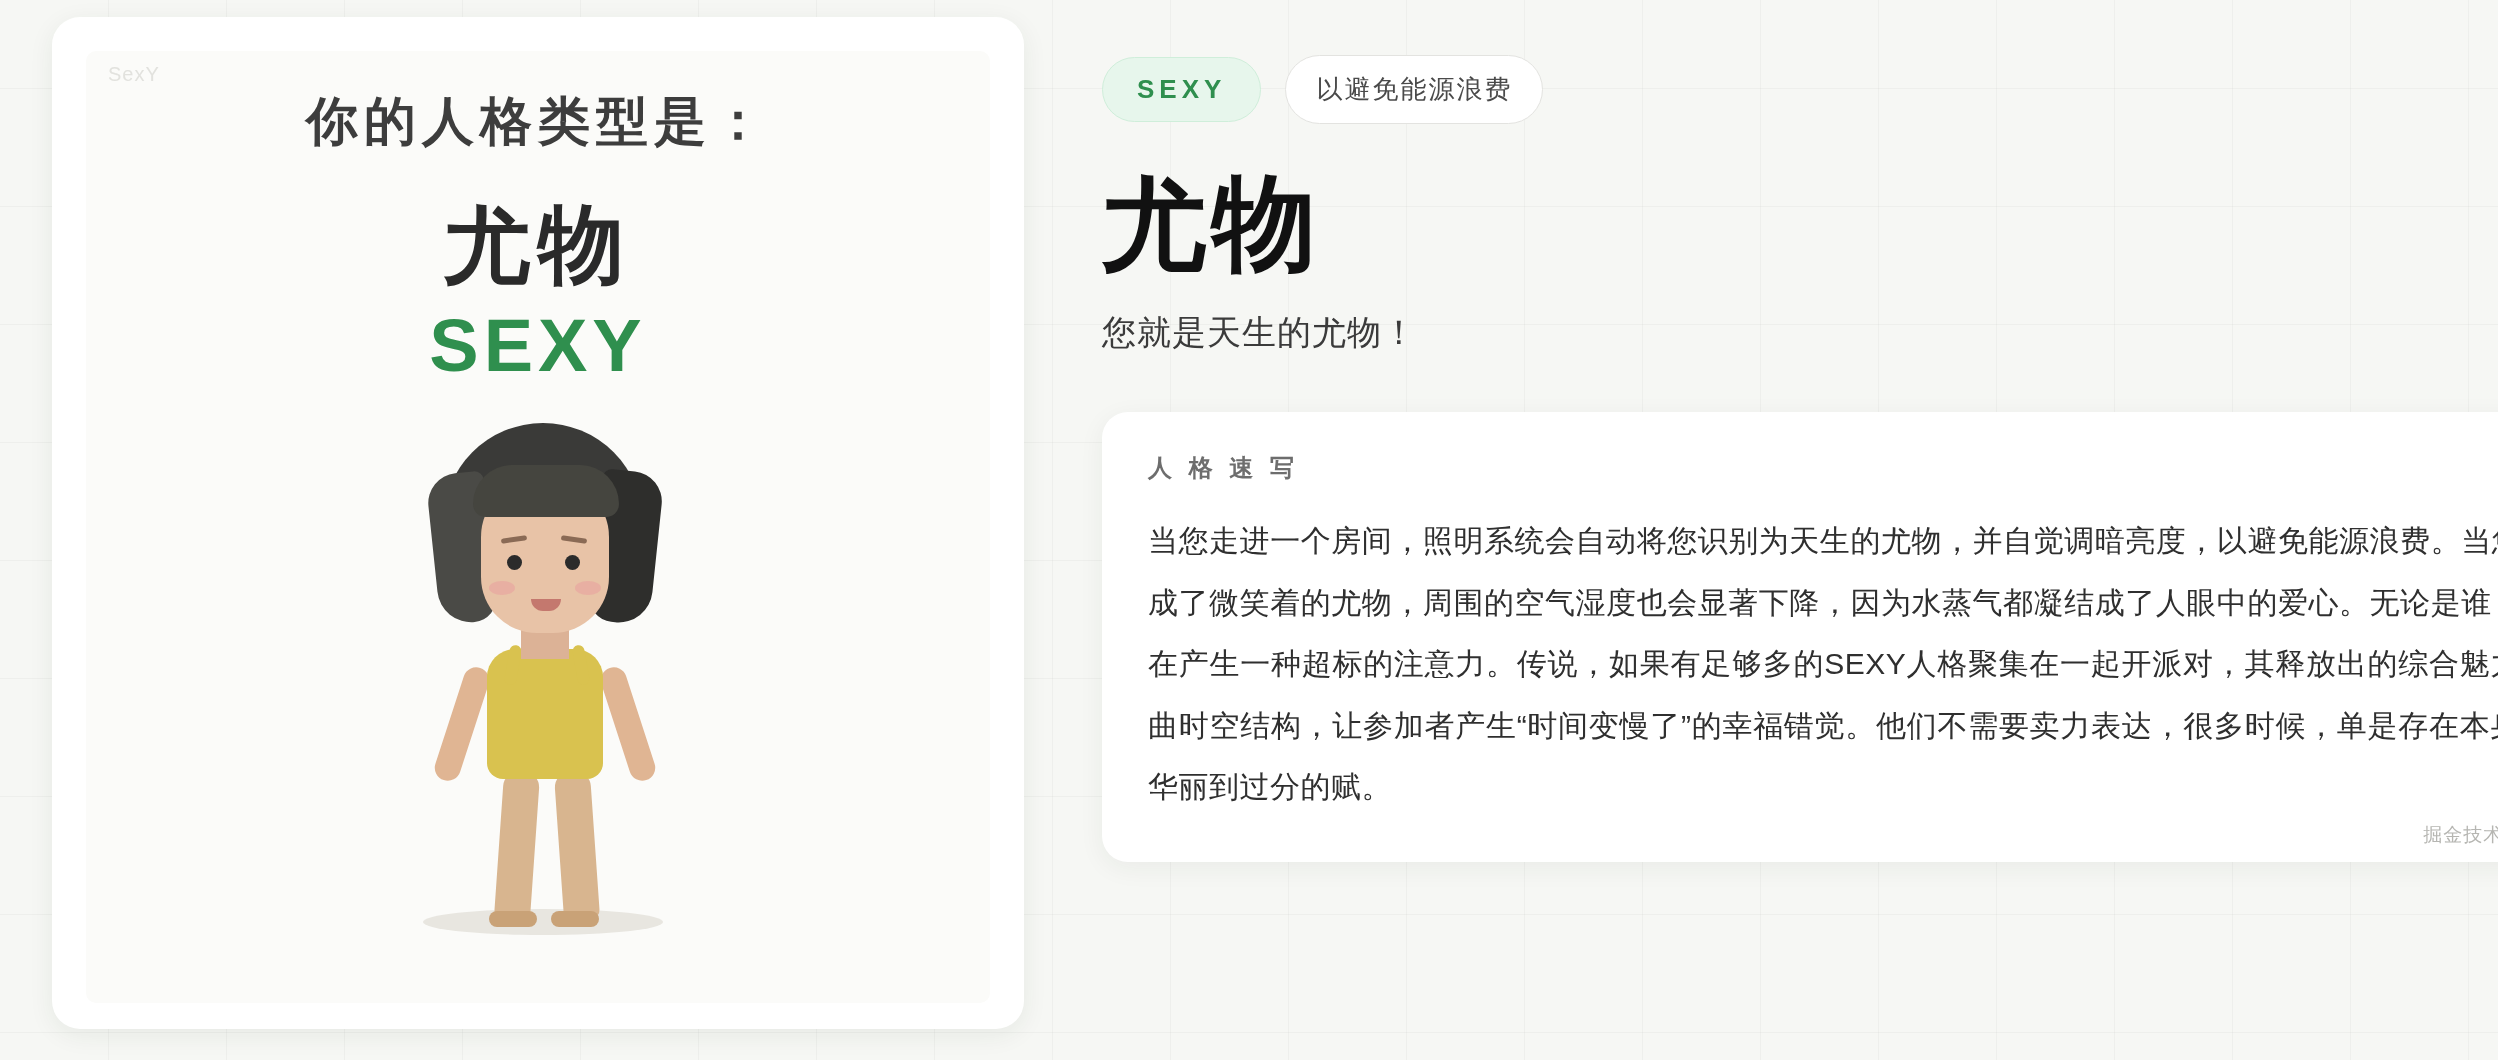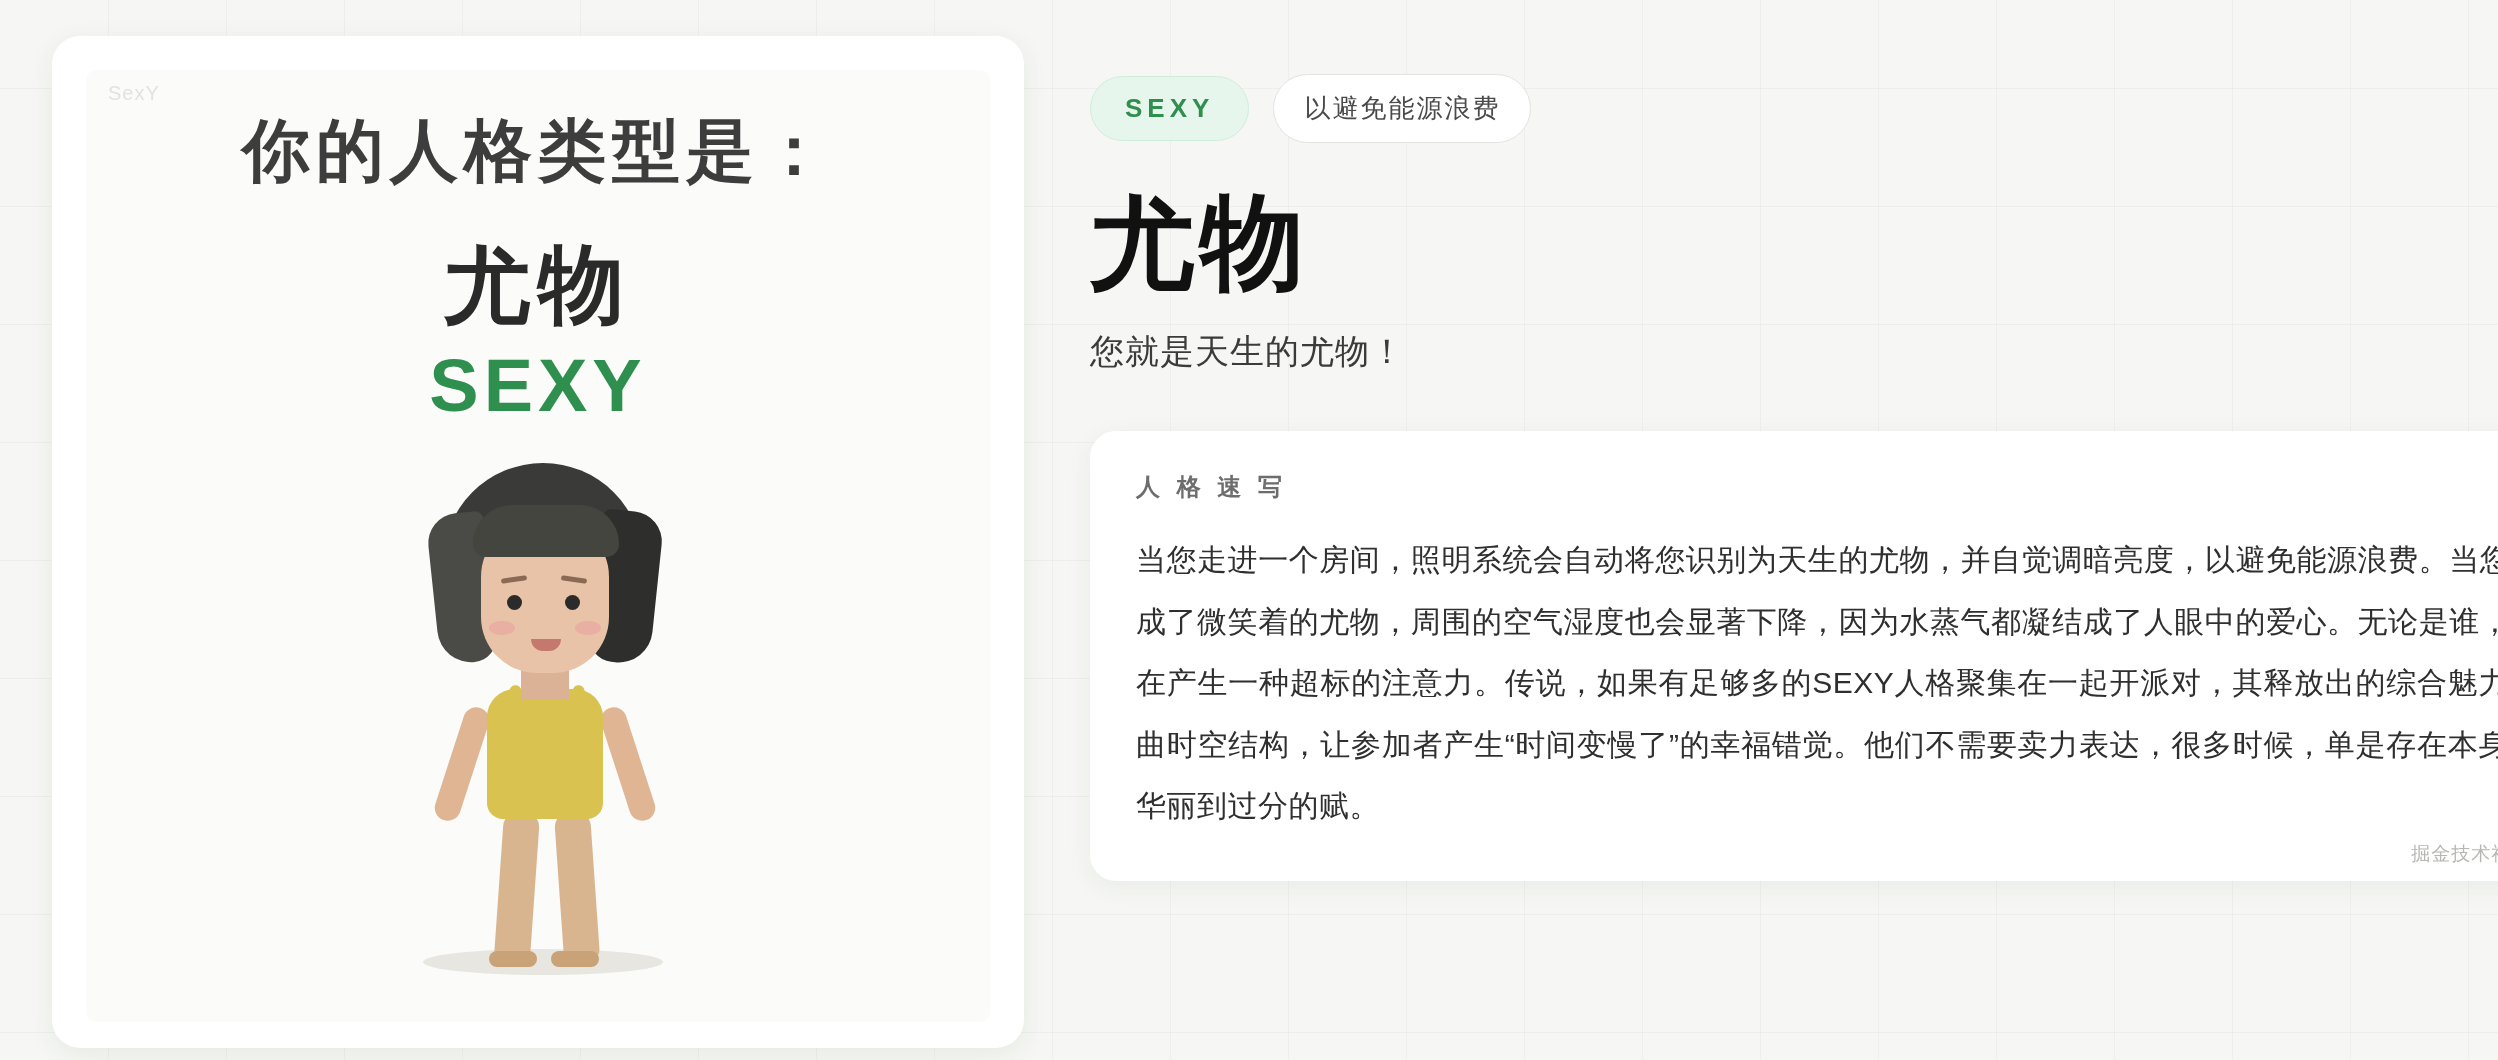--- a/index.html
+++ b/index.html
@@ -22,23 +22,24 @@
     background-image:
       linear-gradient(to right, rgba(0,0,0,0.030) 1px, transparent 1px),
       linear-gradient(to bottom, rgba(0,0,0,0.030) 1px, transparent 1px);
     background-size: 118px 118px;
     background-position: -10px -30px;
   }
   .page {
     position: relative;
     display: flex;
     align-items: flex-start;
-    padding: 36px 40px 0 52px;
+    padding: 17px 40px 0 52px;
     box-sizing: border-box;
     height: 100%;
+    gap: 12px;
   }
 
   
   .card-left {
     width: 972px;
     height: 1012px;
     background: #ffffff;
     border-radius: 28px;
     box-shadow: 0 6px 26px rgba(30, 50, 30, 0.07);
     box-sizing: border-box;
@@ -59,21 +60,21 @@
   .poster-watermark {
     position: absolute;
     top: 12px;
     left: 22px;
     font-size: 20px;
     color: #e2e2de;
     letter-spacing: 1px;
   }
   .poster-title {
     margin-top: 36px;
-    font-size: 68px;
+    font-size: 52px;
     font-weight: bold;
     color: #3d3d3d;
     letter-spacing: 6px;
   }
   .poster-type-cn {
     margin-top: 44px;
     font-size: 86px;
     font-weight: bold;
     color: #2a2a2a;
     letter-spacing: 8px;

